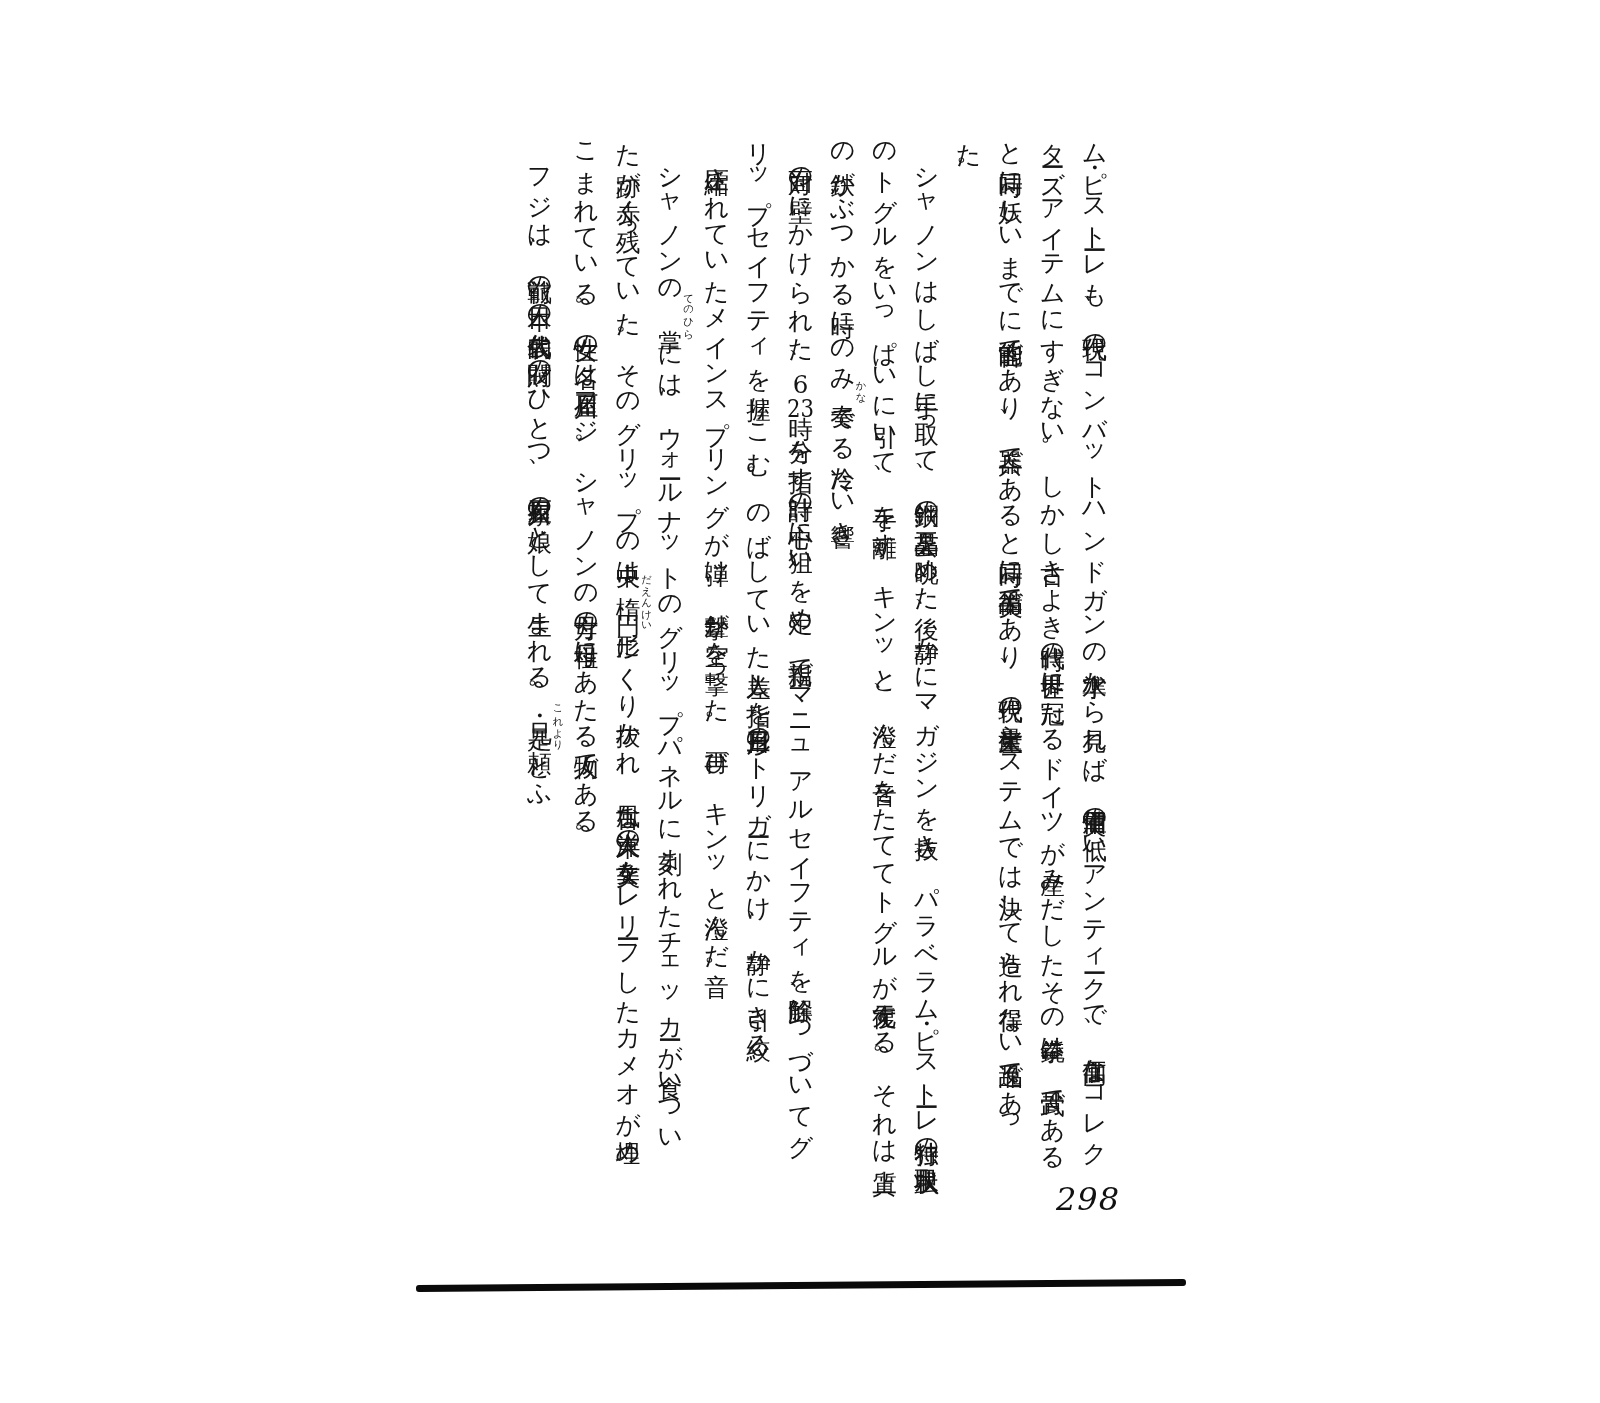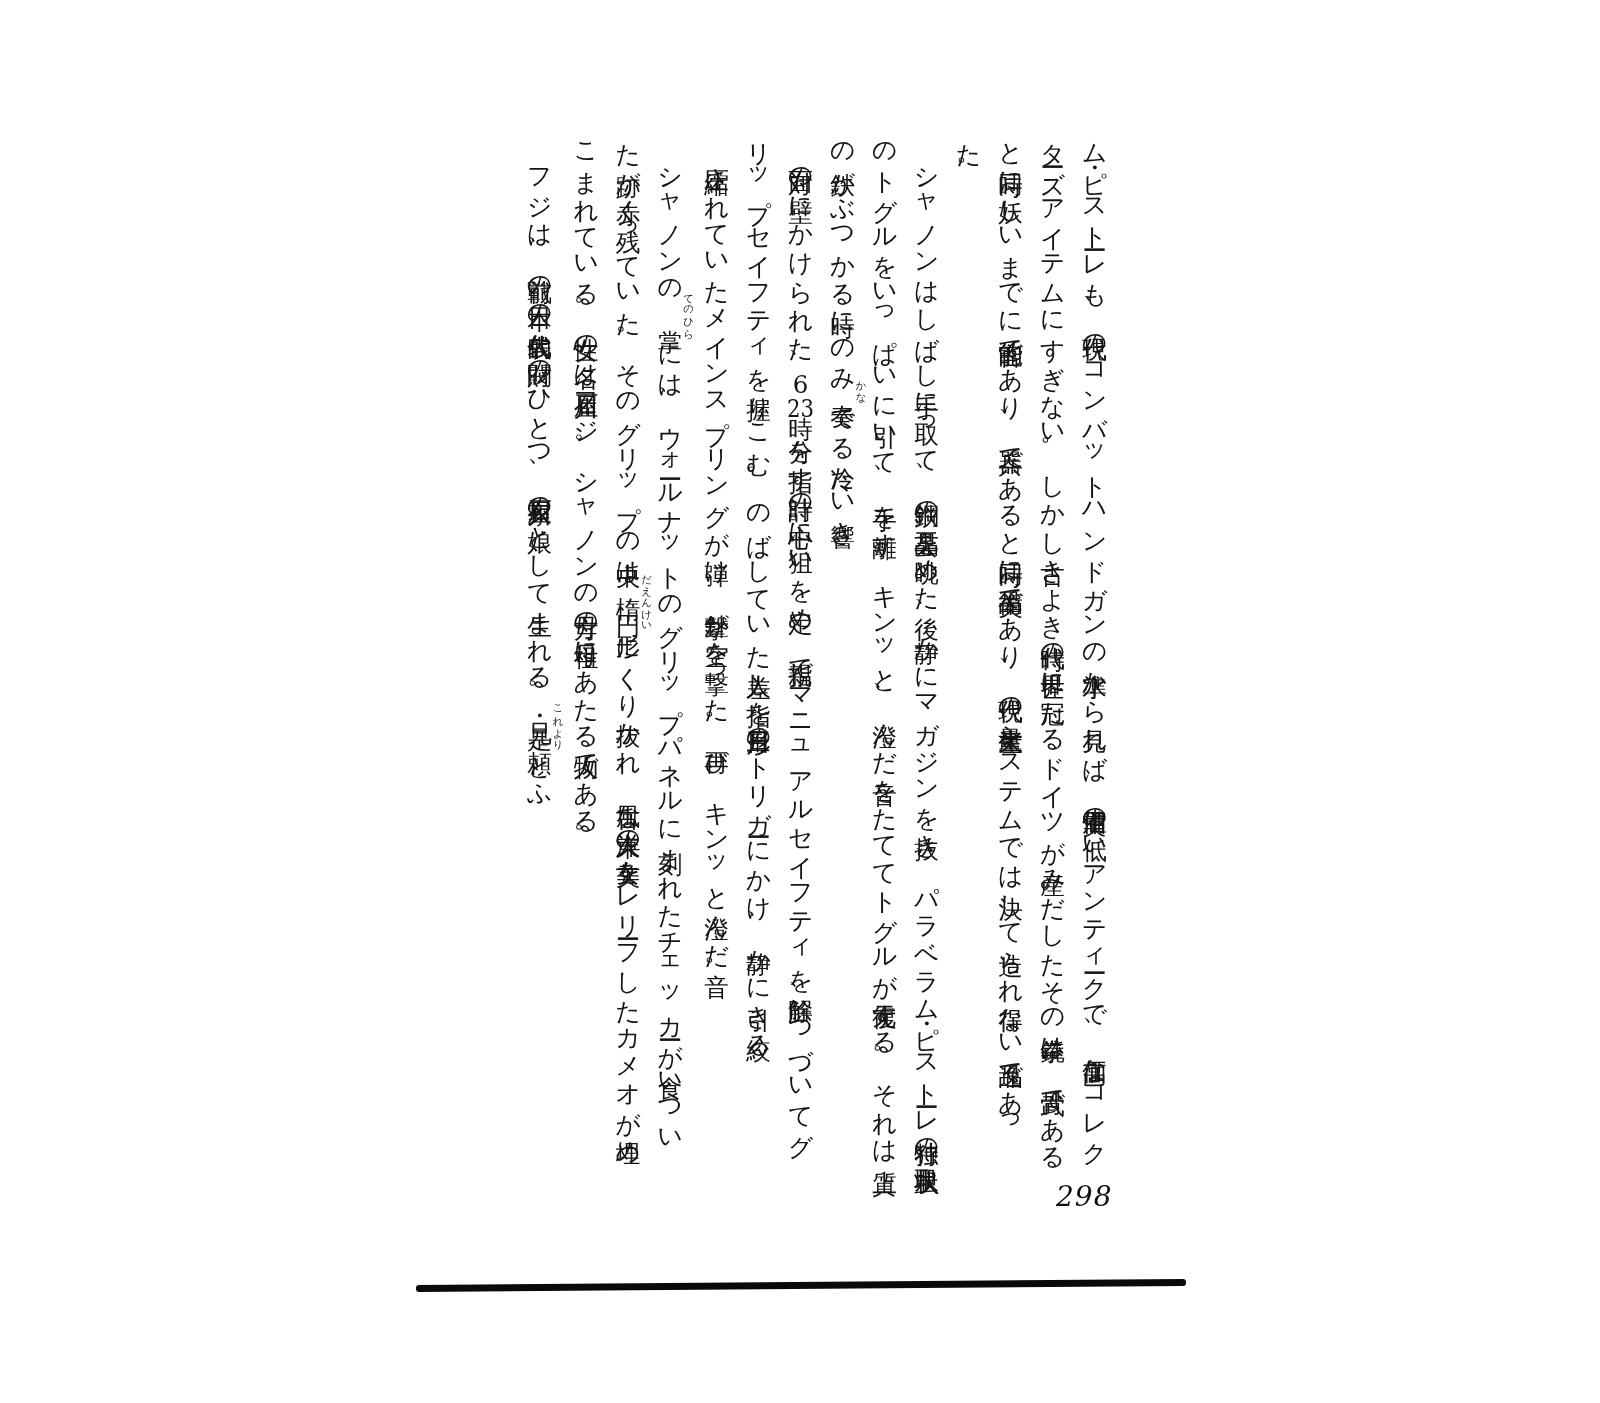--- a/index.html
+++ b/index.html
@@ -53,21 +53,21 @@
   }
   ruby rt {
     font-size: 0.42em;
     letter-spacing: 0;
   }
   .page-number {
     position: absolute;
     top: 1180px;
     left: 1056px;
     font-style: italic;
-    font-size: 28px;
+    font-size: 32px;
     letter-spacing: 1px;
     color: #111111;
   }
   .footer-rule {
     position: absolute;
     top: 1282px;
     left: 416px;
     width: 770px;
     height: 7px;
     background: #0a0a0a;

